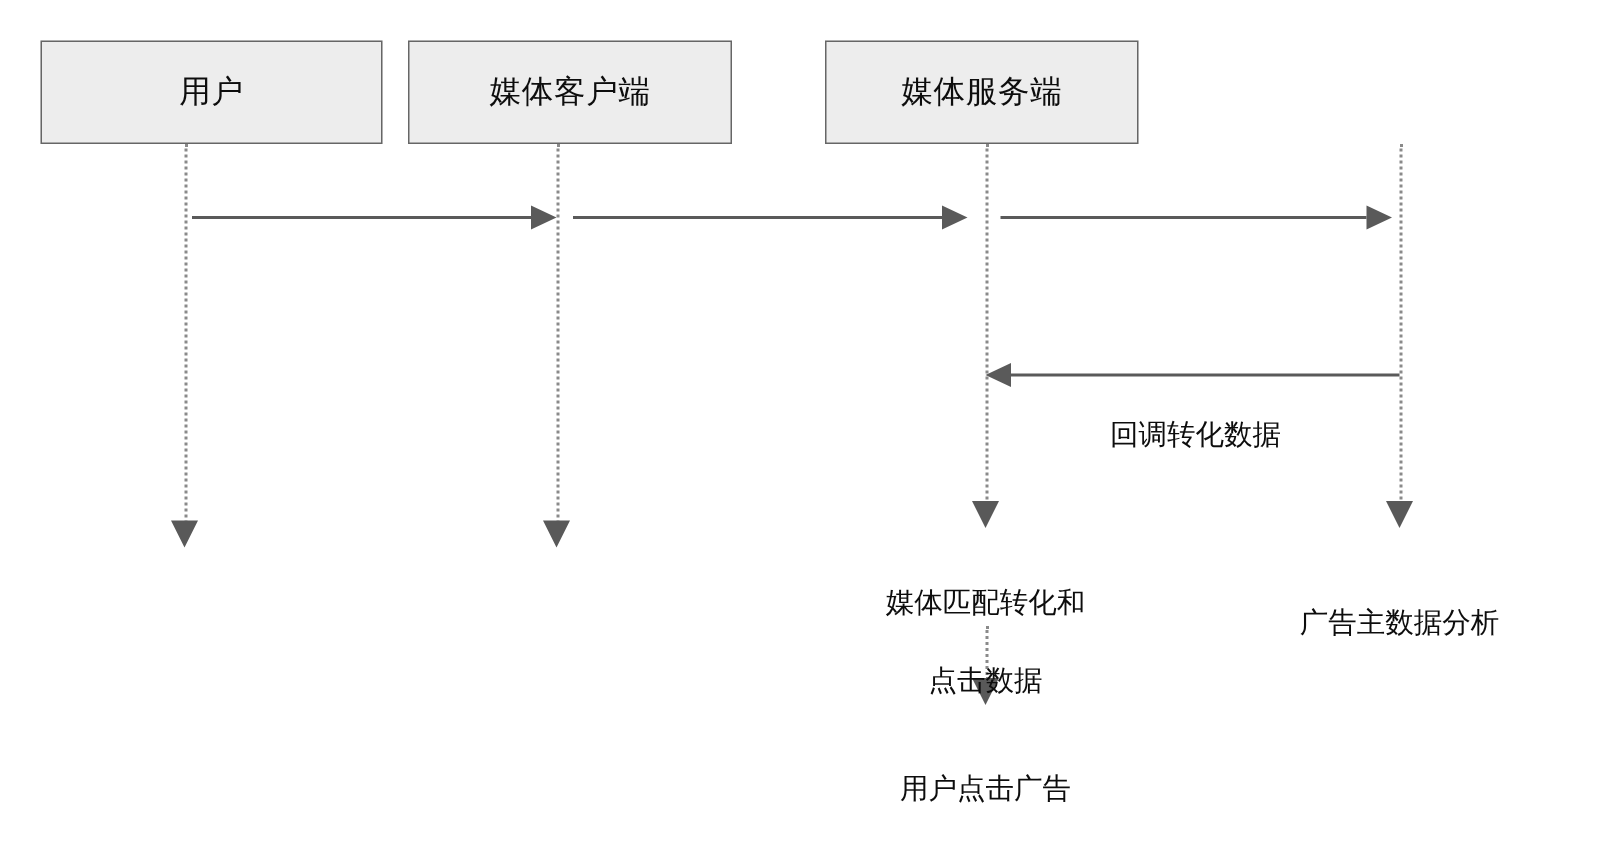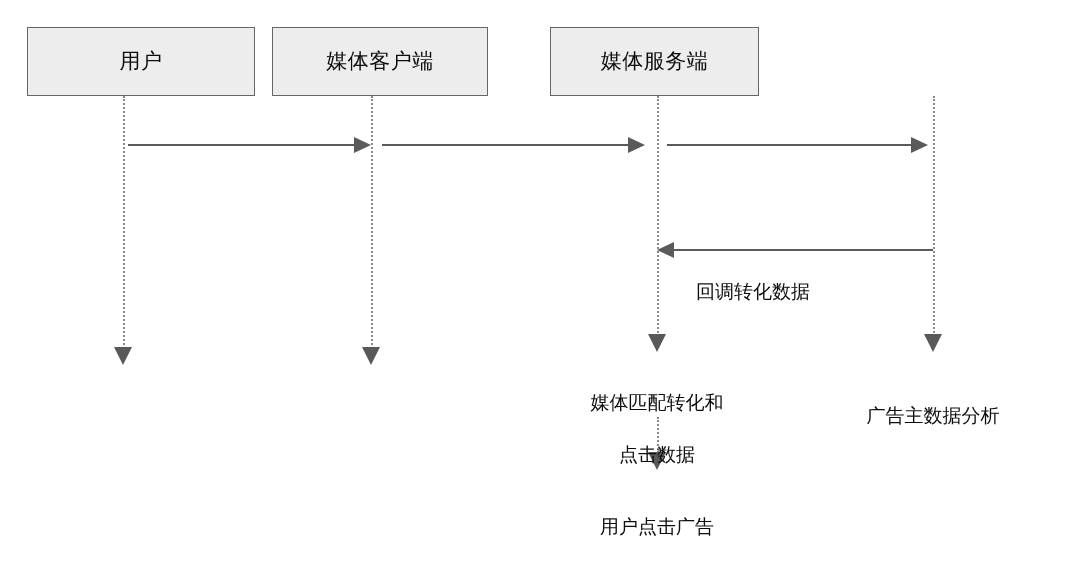--- a/index.html
+++ b/index.html
@@ -124,21 +124,21 @@
   <div class="msg-head-right" style="left:354px; top:137px;"></div>
 
   <div class="msg-line" style="left:382px; top:144px; width:246px;"></div>
   <div class="msg-head-right" style="left:628px; top:137px;"></div>
 
   <div class="msg-line" style="left:667px; top:144px; width:244px;"></div>
   <div class="msg-head-right" style="left:911px; top:137px;"></div>
 
   <div class="msg-line" style="left:674px; top:249px; width:259px;"></div>
   <div class="msg-head-left" style="left:657px; top:242px;"></div>
-  <div class="caption" style="left:753px; top:278px; width:260px;">回调转化数据</div>
+  <div class="caption" style="left:797px; top:278px; width:260px;font-family:Liberation Serif, serif;">回调转化数据</div>
 
   <div class="caption" style="left:933px; top:376px; width:260px;">
     <span>广告主数据分析</span>
   </div>
 
   <div class="caption" style="left:657px; top:363px; width:260px;">
     <span>媒体匹配转化和</span><br>
     <span>点击数据</span>
   </div>
 

